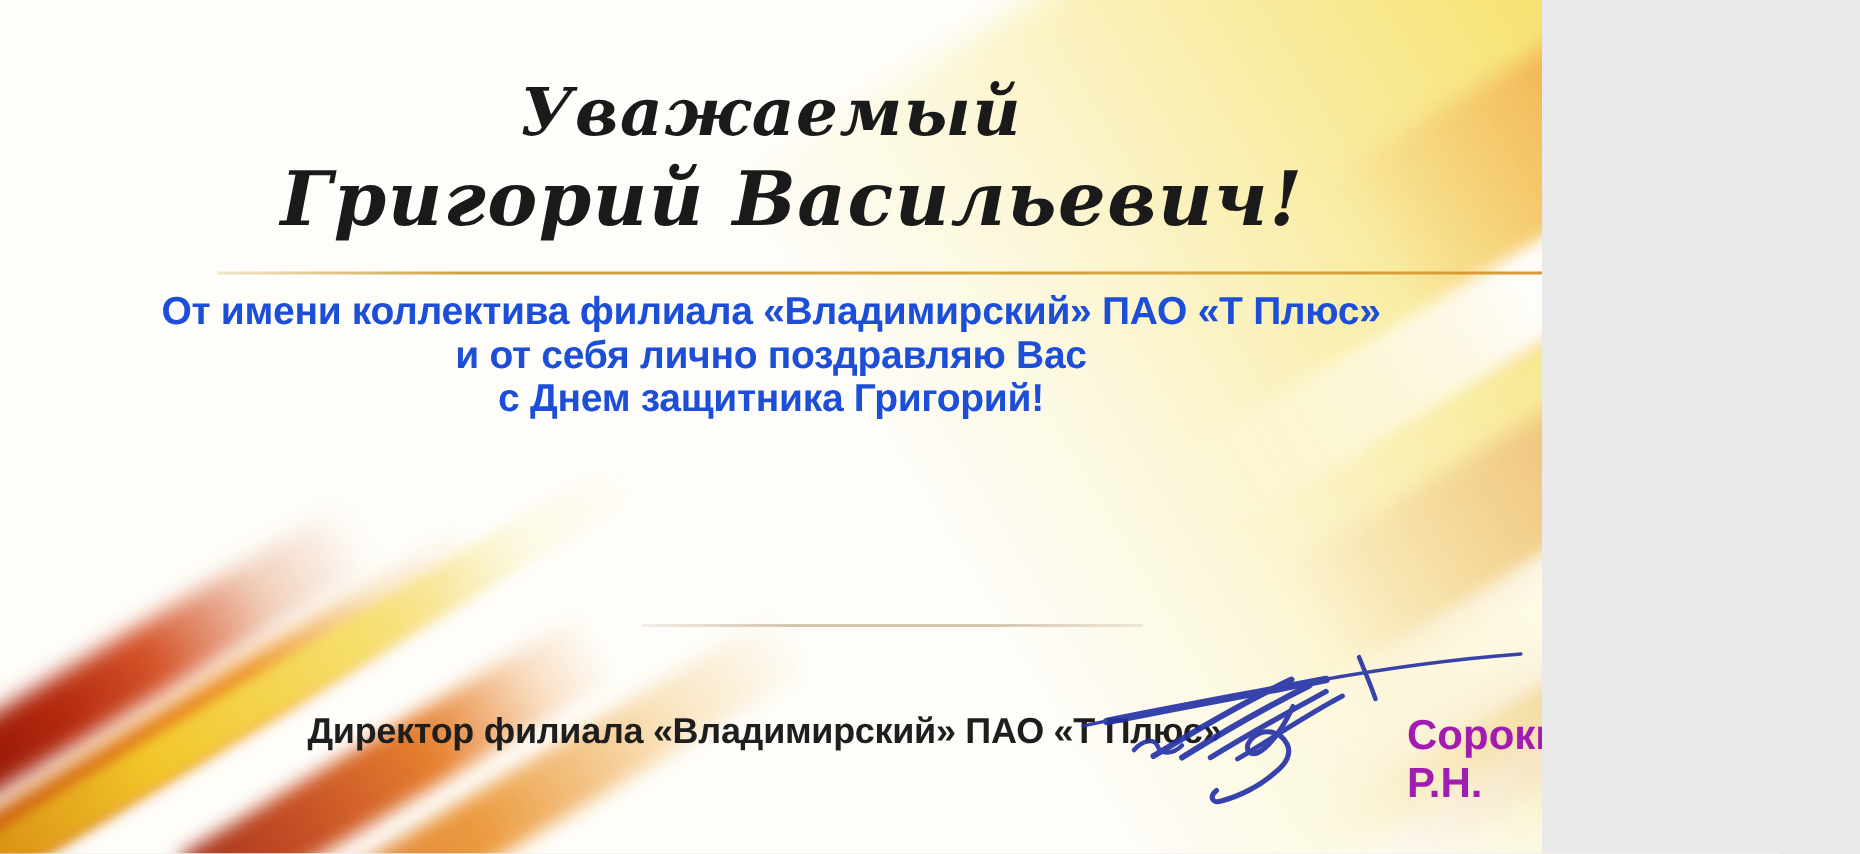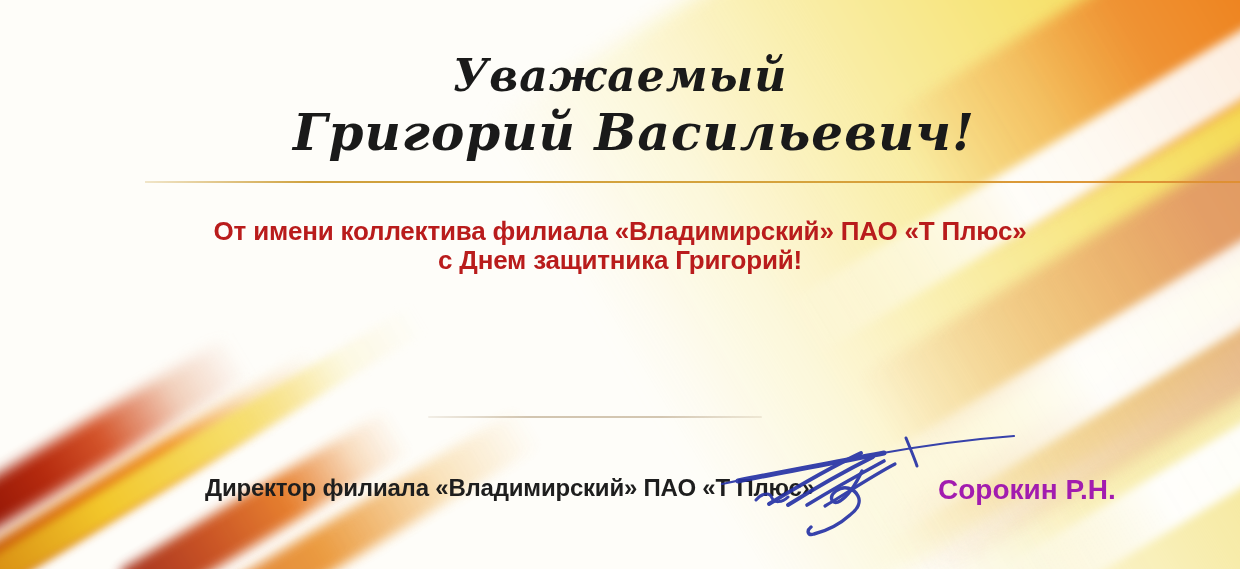--- a/index.html
+++ b/index.html
@@ -1,17 +1,17 @@
 <!DOCTYPE html>
 <html><head>
 <meta charset="utf-8">
 <style>
   html,body{margin:0;padding:0;background:#e9e9e9;}
   .card{
-    position:relative;width:1240px;height:569px;overflow:hidden;
+    position:relative;width:1028px;height:569px;overflow:hidden;
     background:#fefdf9;
     font-family:"Liberation Sans",sans-serif;
   }
   
   .stripe{
     position:absolute;
     transform:rotate(-31deg);
     transform-origin:left center;
     pointer-events:none;
     border-radius:6px;
@@ -55,22 +55,22 @@
   .sep-closing{
     position:absolute;left:428px;top:416px;width:334px;height:2px;z-index:4;opacity:.8;
     background:linear-gradient(90deg,rgba(180,160,130,.2) 0%,#c7b79e 30%,#c9b9a0 70%,rgba(180,160,130,.25) 100%);
     border-radius:1px;
   }
   
   .greeting{position:absolute;top:50px;left:0;right:0;text-align:center;z-index:5;color:#1a1a1a;
             font-family:"DejaVu Serif",serif;font-style:italic;font-weight:bold;}
   .greeting-l1{font-size:44px;line-height:52px;letter-spacing:1px;}
   .greeting-l2{font-size:50px;line-height:62px;letter-spacing:1px;padding-left:28px;}
-  .para{position:absolute;left:0;right:0;text-align:center;z-index:5;color:#b91c1c;
-        font-size:26px;line-height:29px;font-weight:600;letter-spacing:-0.2px;margin-top:24px;}
+  .para{position:absolute;left:0;right:0;text-align:center;z-index:5;color:#1d4ed8;
+        font-size:26px;line-height:29px;font-weight:600;letter-spacing:-0.2px;}
   .para-1{top:193px;}
   .para-2{top:306px;}
   .footer-position{position:absolute;left:205px;top:474px;z-index:5;color:#1e1e1e;
         font-size:24px;font-weight:600;letter-spacing:-0.2px;}
   .footer-name{position:absolute;left:938px;top:474px;z-index:5;color:#a21caf;
         font-size:28px;font-weight:700;}
   .signature{position:absolute;left:712px;top:424px;width:310px;height:135px;z-index:6;}
 </style>
 </head>
 <body>
@@ -94,20 +94,21 @@
 
   <div class="greeting">
     <div class="greeting-l1">Уважаемый</div>
     <div class="greeting-l2">Григорий Васильевич!</div>
   </div>
 
   <div class="sep-title"></div>
 
   <div class="para para-1">
     <div>От имени коллектива филиала «Владимирский» ПАО «Т Плюс»</div>
+    <div>и от себя лично поздравляю Вас</div>
     <div>с Днем защитника Григорий!</div>
   </div>
 
 
   <div class="sep-closing"></div>
 
   <div class="footer-position">Директор филиала «Владимирский» ПАО «Т Плюс»</div>
 
   <svg class="signature" viewBox="0 0 310 135" fill="none" xmlns="http://www.w3.org/2000/svg">
     <g stroke="#2733a6" stroke-linecap="round" fill="none" opacity="0.92">

